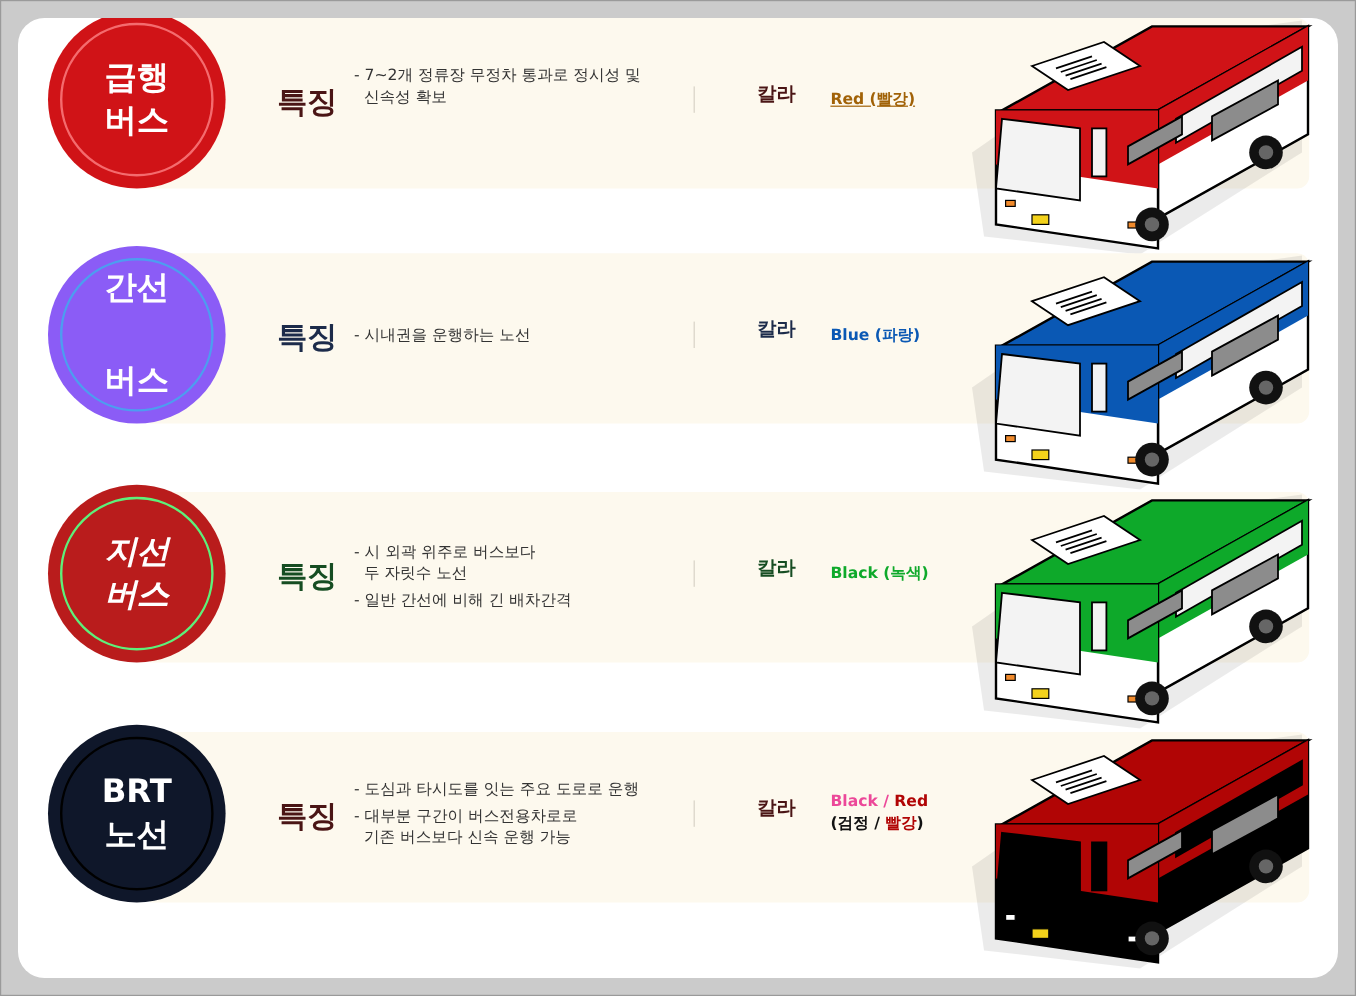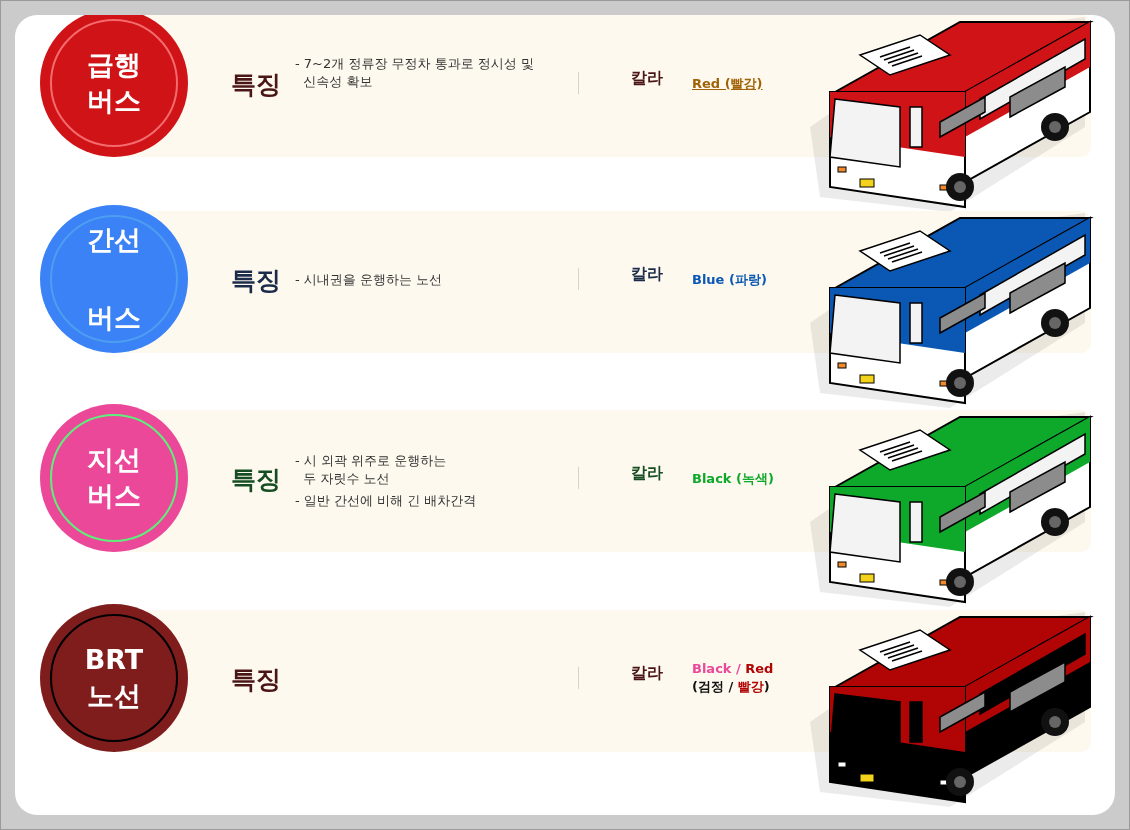--- a/index.html
+++ b/index.html
@@ -98,21 +98,21 @@
     <circle cx="160" cy="180" r="14" fill="#111"></circle>
           <circle cx="160" cy="180" r="6" fill="#666"></circle>
     <circle cx="255" cy="120" r="14" fill="#111"></circle>
           <circle cx="255" cy="120" r="6" fill="#666"></circle>
   </g>
       </svg>
   </div>
 
   <div class="row" style="top:196px;">
     <div class="band"></div>
-    <div class="badge" id="b1" style="background: #3b82f6; gap: 42px; --ring: #4d9df0;">
+    <div class="badge" id="b1" style="background: #8b5cf6; gap: 42px; --ring: #4d9df0;">
       <span>간선</span>
       <span>버스</span>
     </div>
     <div class="feat-label" id="fl1" style="color: rgb(28, 43, 74);">특징</div>
     <ul class="feat-list" style="top:60px;">
       <li>- 시내권을 운행하는 노선</li>
     </ul>
     <div class="divider"></div>
     <div class="color-label" id="cl1" style="color: rgb(28, 43, 74);">칼라</div>
     <div class="color-value" id="cv1" style="color: rgb(10, 88, 180); text-align: right;">Blue (파랑)</div>
@@ -142,27 +142,27 @@
     <circle cx="160" cy="180" r="14" fill="#111"></circle>
           <circle cx="160" cy="180" r="6" fill="#666"></circle>
     <circle cx="255" cy="120" r="14" fill="#111"></circle>
           <circle cx="255" cy="120" r="6" fill="#666"></circle>
   </g>
       </svg>
   </div>
 
   <div class="row" style="top:395px;">
     <div class="band"></div>
-    <div class="badge" id="b2" style="background: #ec4899; --ring: #5ef07a;">
+    <div class="badge" id="b2" style="background: #b91c1c; font-style: italic; --ring: #5ef07a;">
       <span>지선</span>
       <span>버스</span>
     </div>
     <div class="feat-label" id="fl2" style="color: rgb(22, 77, 34);">특징</div>
     <ul class="feat-list" style="top:42px;">
-      <li>- 시 외곽 위주로 운행하는
+      <li>- 시 외곽 위주로 버스보다
   두 자릿수 노선</li>
       <li>- 일반 간선에 비해 긴 배차간격</li>
     </ul>
     <div class="divider"></div>
     <div class="color-label" id="cl2" style="color: rgb(22, 77, 34);">칼라</div>
     <div class="color-value" id="cv2" style="color: rgb(14, 169, 42);">Black (녹색)</div>
     <svg class="bus" viewBox="0 0 300 210">
         <g class="busg">
     <polygon points="10,120 140,30 285,10 285,120 150,205 20,190" fill="#000" opacity="0.08"></polygon>
     <polygon points="35,85 160,15 290,15 165,85" fill="#0ea92a" stroke="#000" stroke-width="2"></polygon>
@@ -188,25 +188,30 @@
     <circle cx="160" cy="180" r="14" fill="#111"></circle>
           <circle cx="160" cy="180" r="6" fill="#666"></circle>
     <circle cx="255" cy="120" r="14" fill="#111"></circle>
           <circle cx="255" cy="120" r="6" fill="#666"></circle>
   </g>
       </svg>
   </div>
 
   <div class="row" style="top:595px;">
     <div class="band"></div>
-    <div class="badge" id="b3" style="background: #7f1d1d; --ring: #000000;">
+    <div class="badge" id="b3" style="background: #0f172a; --ring: #000000;">
       <span>BRT</span>
       <span>노선</span>
     </div>
     <div class="feat-label" id="fl3" style="color: rgb(74, 21, 21);">특징</div>
+    <ul class="feat-list">
+      <li>- 도심과 타시도를 잇는 주요 도로로 운행</li>
+      <li>- 대부분 구간이 버스전용차로로
+  기존 버스보다 신속 운행 가능</li>
+    </ul>
     <div class="divider"></div>
     <div class="color-label" id="cl3" style="color: rgb(74, 21, 21);">칼라</div>
     <div class="color-value" style="top:50px;">
       <div><span style="color:#ec4899">Black / </span><span id="r3a" style="color: rgb(177, 5, 5);">Red</span></div>
       <div><span style="color:#111">(검정 / </span><span id="r3b" style="color: rgb(177, 5, 5);">빨강</span><span style="color:#111">)</span></div>
     </div>
     <svg class="bus" viewBox="0 0 300 210">
         <g class="busg">
     <polygon points="10,120 140,30 285,10 285,120 150,205 20,190" fill="#000" opacity="0.08"></polygon>
     <polygon points="35,85 160,15 290,15 165,85" fill="#b10505" stroke="#000" stroke-width="2"></polygon>

